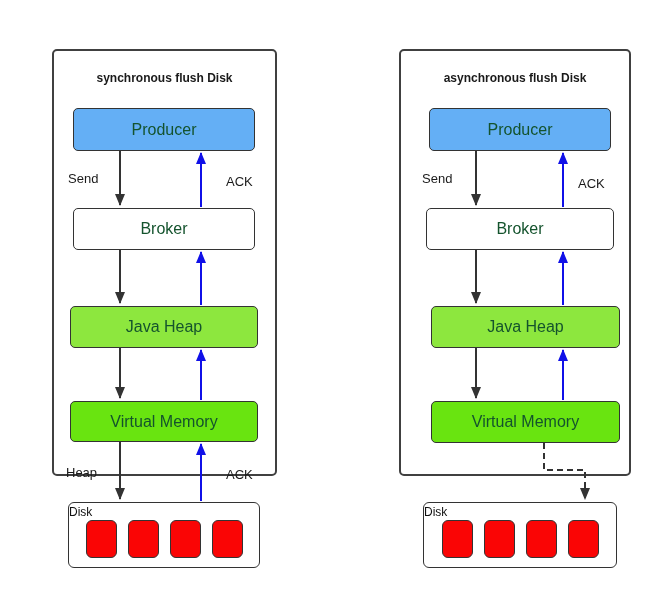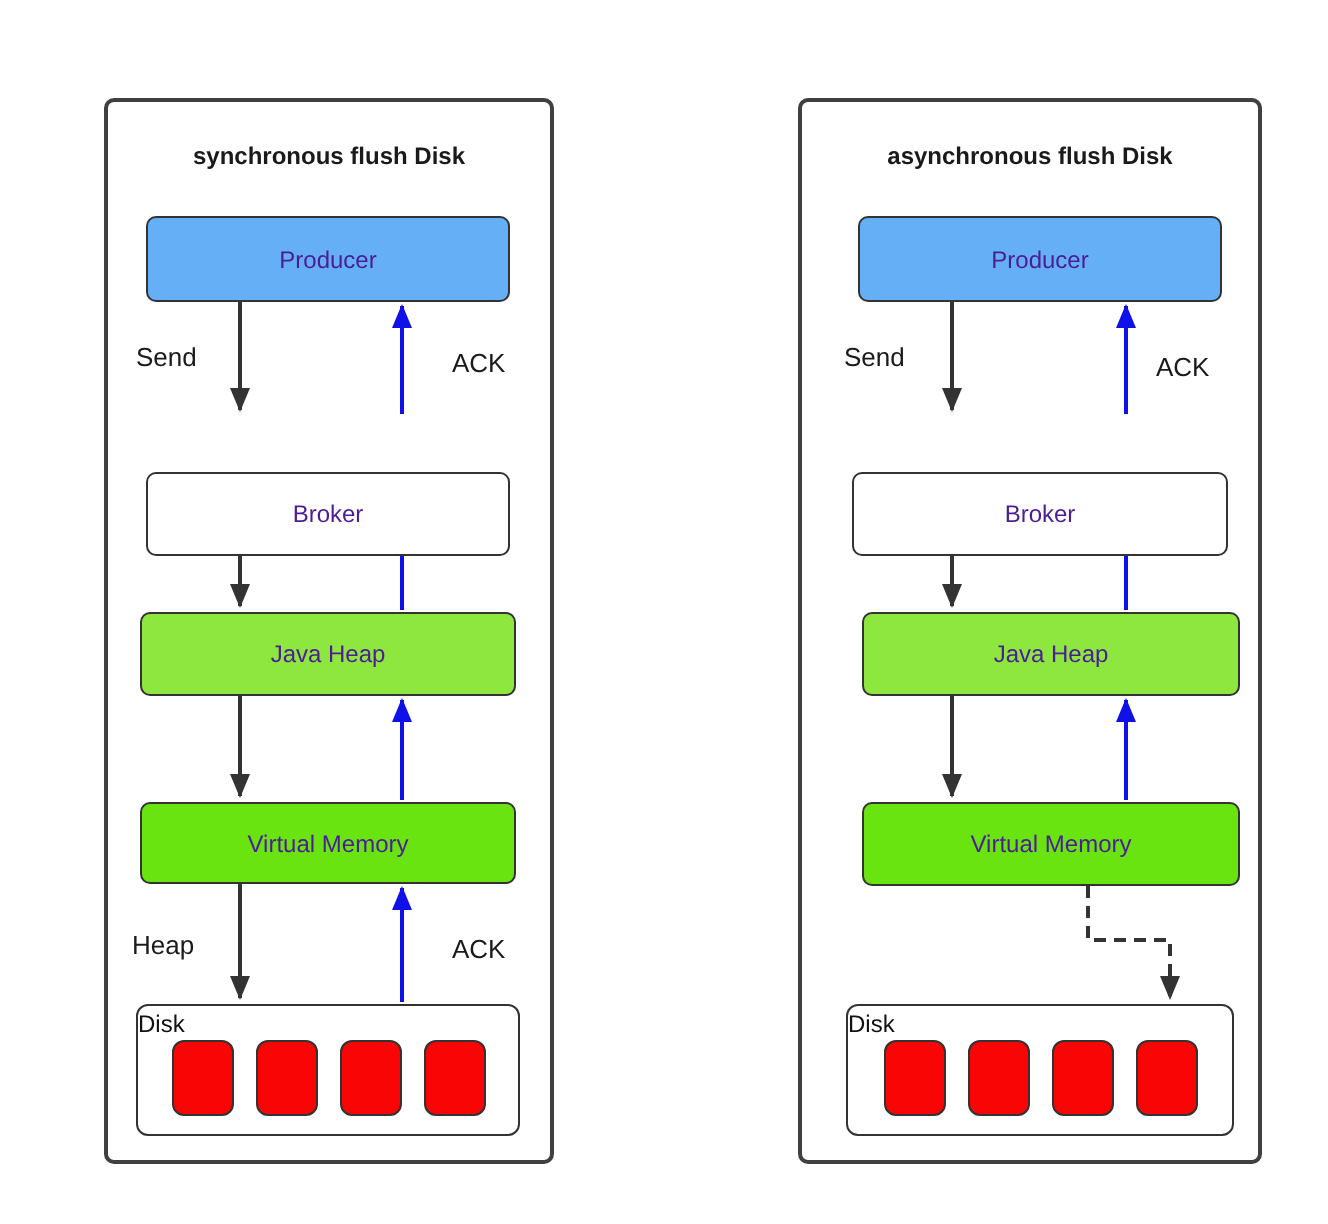--- a/index.html
+++ b/index.html
@@ -13,21 +13,21 @@
   }
   .canvas {
     position: relative;
     width: 664px;
     height: 612px;
     overflow: hidden;
   }
   .panel {
     position: absolute;
     top: 49px;
-    height: 533px;
+    height: 427px;
     background: #ffffff;
     border: 2px solid var(--panel-border, #404040);
     border-radius: 5px;
     box-sizing: border-box;
   }
   .panel-left  { left: 52px;  width: 225px; }
   .panel-right { left: 399px; width: 232px; padding-left: 16px; }
 
   .panel-title {
     position: absolute;
@@ -41,26 +41,26 @@
   }
 
   .node {
     position: absolute;
     box-sizing: border-box;
     border: 1.5px solid var(--box-border, #333333);
     border-radius: 5px;
     display: flex;
     align-items: center;
     justify-content: center;
-    font-size: 12px;
-    color: #4c1d95;
+    font-size: 16px;
+    color: #14532d;
     background: #ffffff;
   }
   .node-producer       { background: var(--producer-fill, #64aff5); }
-  .node-broker         { background: var(--broker-fill, #ffffff); margin-top: 28px; }
+  .node-broker         { background: var(--broker-fill, #ffffff); }
   .node-java-heap      { background: var(--java-heap-fill, #8de73e); }
   .node-virtual-memory { background: var(--virtual-memory-fill, #69e410); }
 
   
   .panel-left .node-producer       { left: 19px; top: 57px;  width: 182px; height: 43px; }
   .panel-left .node-broker         { left: 19px; top: 157px; width: 182px; height: 42px; }
   .panel-left .node-java-heap      { left: 16px; top: 255px; width: 188px; height: 42px; }
   .panel-left .node-virtual-memory { left: 16px; top: 350px; width: 188px; height: 41px; }
   .panel-left .disk-container      { left: 14px; top: 451px; width: 192px; height: 66px; }
 

